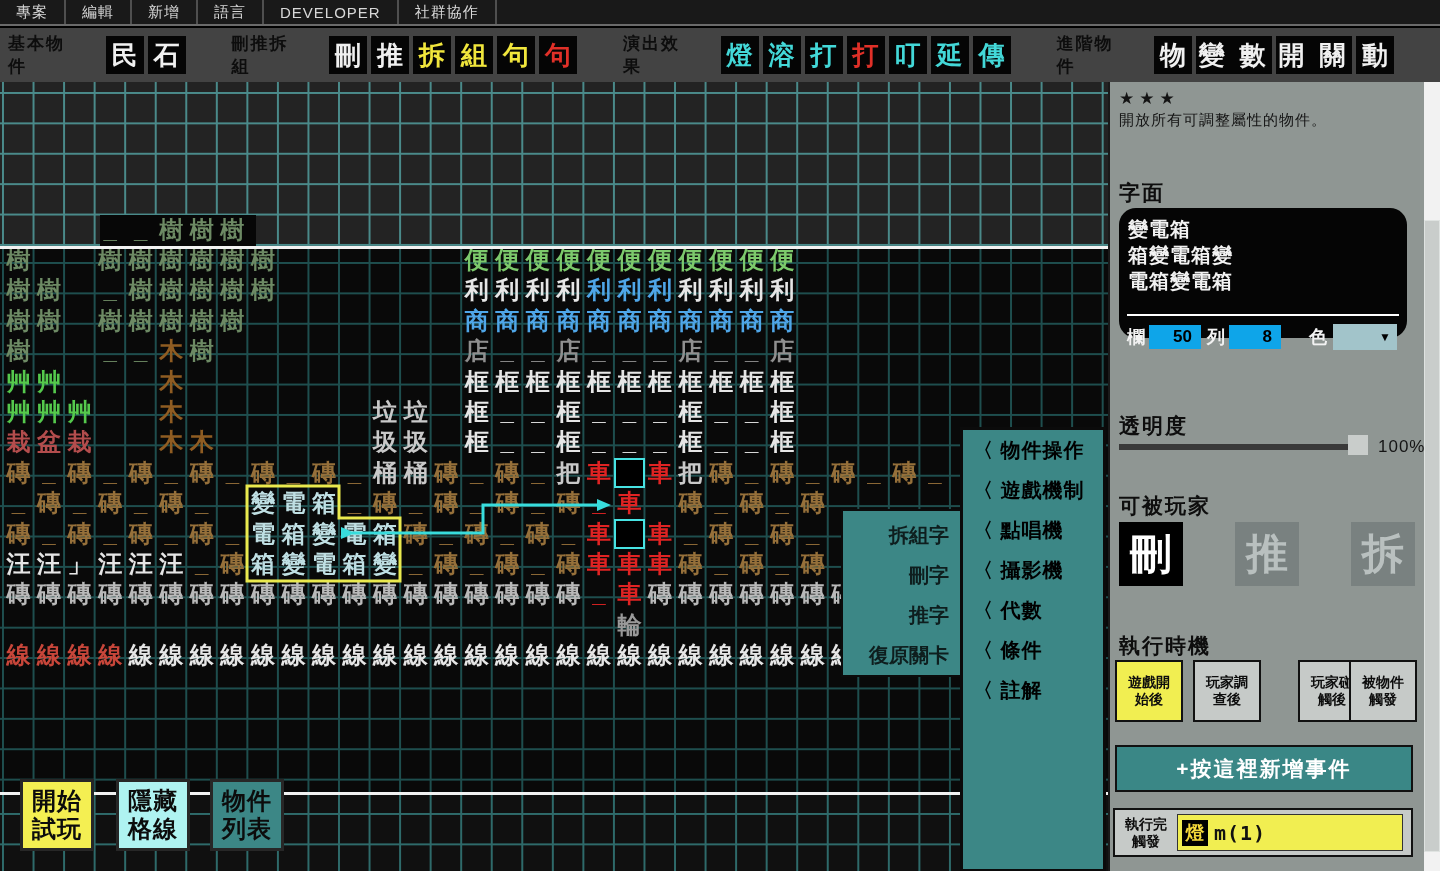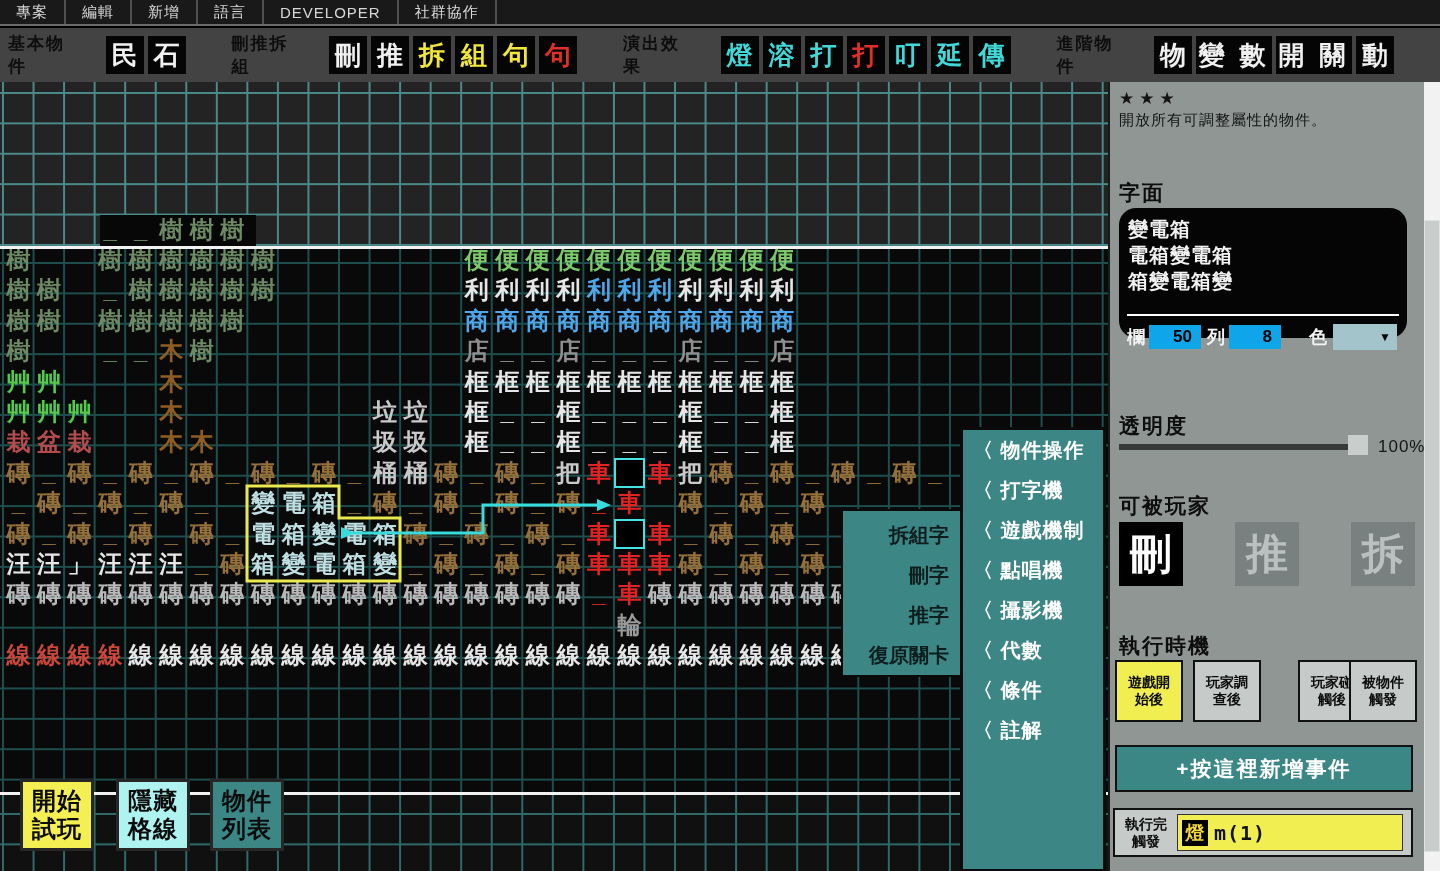--- a/index.html
+++ b/index.html
@@ -60,21 +60,21 @@
     font-size:24px; font-weight:700; line-height:1.15; color:#0c0c0c;
     white-space:pre-line; letter-spacing:1px; }
   #btn-playtest { left:20px; top:779px; background:#f4ef52; }
   #btn-gridtoggle { left:116px; top:779px; background:#aff3f1; }
   #btn-objectlist { left:210px; top:779px; background:#3c8786; }
 
   
   #context-menu { position:absolute; left:960px; top:427px; width:146px; height:445px;
     background:#3c8786; border:3px solid #0b0b0b; }
   .cm-item { height:40px; line-height:40px; padding-left:10px; font-size:20px;
-    color:#ffffff; font-weight:600; letter-spacing:1px; white-space:nowrap; }
+    color:#000000; font-weight:600; letter-spacing:1px; white-space:nowrap; }
   .cm-item.active { background:#b4f4f2; color:#000; }
   #submenu { position:absolute; left:841px; top:509px; width:121px; height:168px;
     background:#3c8786; border:2px solid #0b0b0b; border-right:none; padding-top:4px; }
   .sm-item { height:40px; line-height:40px; text-align:right; padding-right:13px;
     font-size:20px; color:#0e1e1e; font-weight:600; }
 
   
   #sidebar { position:absolute; left:1108px; top:82px; width:332px; height:789px;
     background:#8f9693; border-left:2px solid #1a1a1a; color:#111; }
   #sb-stars { position:absolute; left:9px; top:6px; font-size:17px; letter-spacing:5px; color:#141414; }
@@ -492,38 +492,37 @@
 列表</div>
 
 <div id="submenu">
     <div class="sm-item">拆組字</div>
     <div class="sm-item">刪字</div>
     <div class="sm-item">推字</div>
     <div class="sm-item">復原關卡</div>
   </div>
 <div id="context-menu">
     <div class="cm-item">〈 物件操作</div>
-    <div class="cm-item">〈 打字機</div>
     <div class="cm-item">〈 遊戲機制</div>
     <div class="cm-item">〈 點唱機</div>
     <div class="cm-item">〈 攝影機</div>
     <div class="cm-item">〈 代數</div>
     <div class="cm-item">〈 條件</div>
     <div class="cm-item">〈 註解</div>
   </div>
 
 <div id="sidebar">
   <div id="sb-stars">★★★</div>
   <div id="sb-desc">開放所有可調整屬性的物件。</div>
 
   <div class="sb-heading" style="left:9px; top:97px;">字面</div>
   <div id="sb-face-box">
     <div class="face-line">變電箱</div>
+    <div class="face-line">箱變電箱變</div>
     <div class="face-line">電箱變電箱</div>
-    <div class="face-line">箱變電箱變</div>
     <div id="face-divider"></div>
     <div id="face-footer">
       <span style="margin-left:8px;">欄</span>
       <input class="face-input" style="margin-left: 4px;" value="50">
       <span style="margin-left:6px;">列</span>
       <input class="face-input" style="margin-left: 4px;" value="8">
       <span style="margin-left:28px;">色</span>
       <div id="color-swatch" style="margin-left:6px;">
         <span>▼</span>
       </div>

